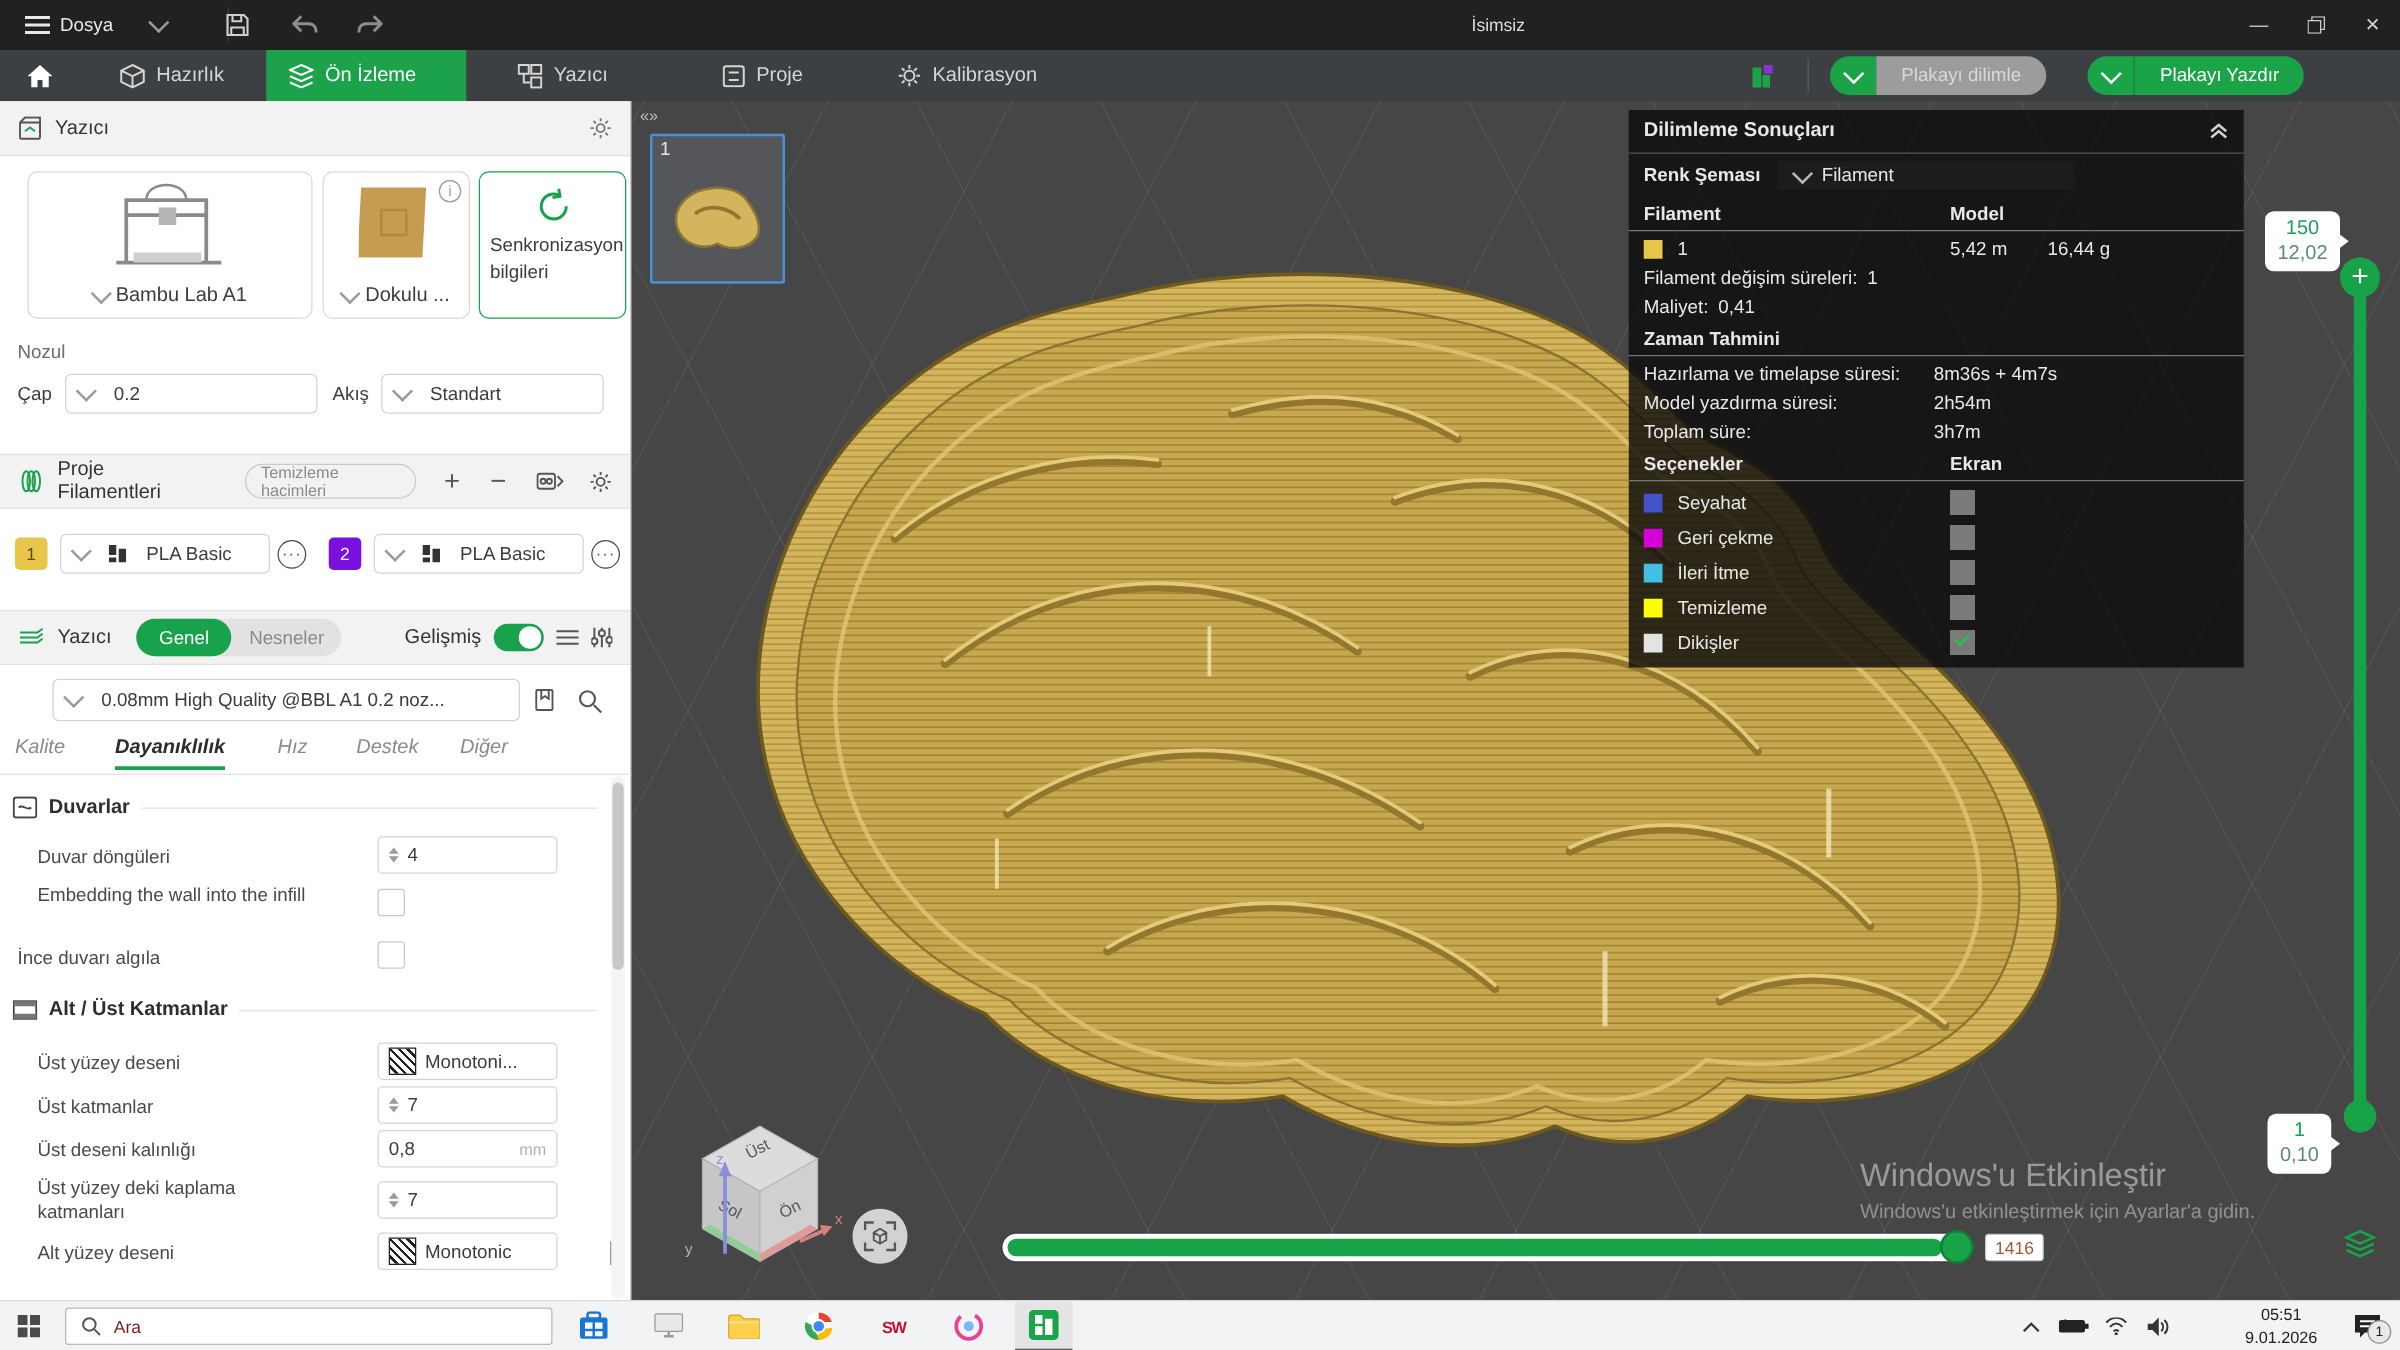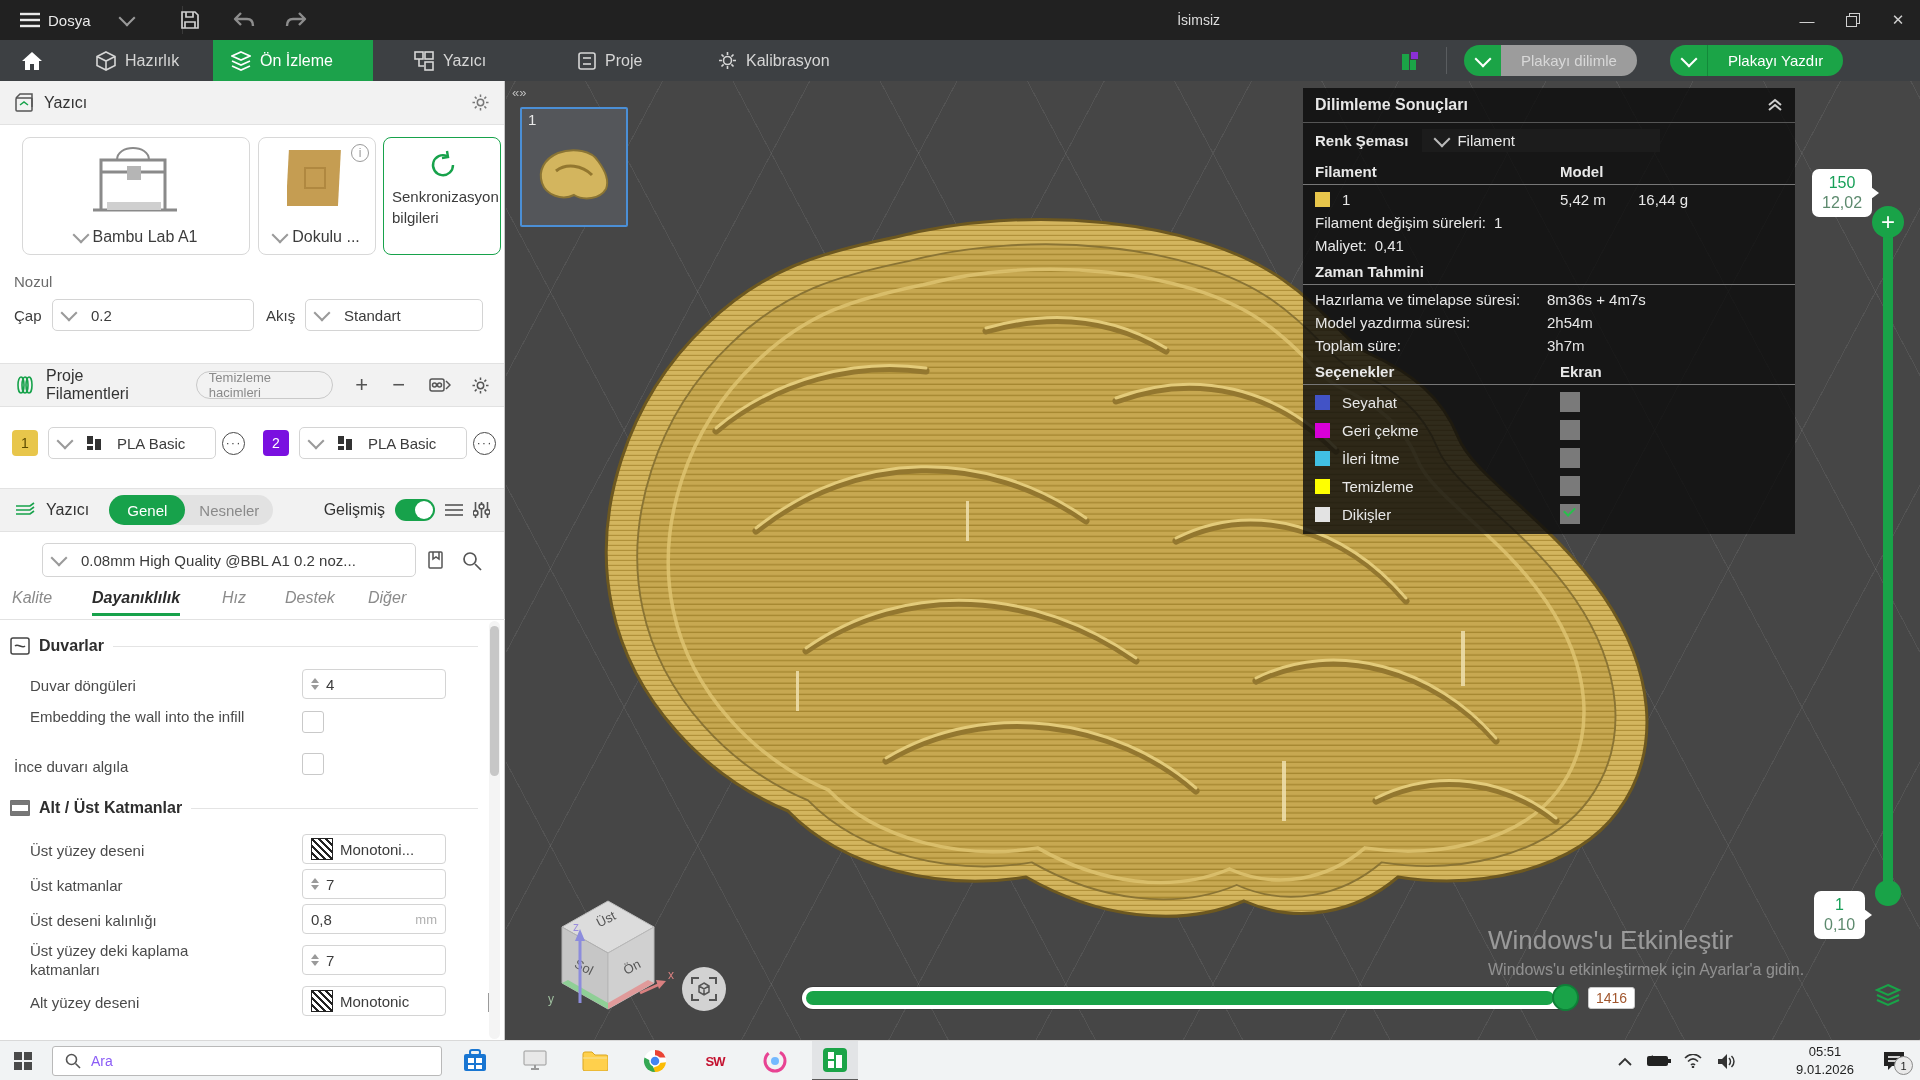--- a/index.html
+++ b/index.html
@@ -96,21 +96,21 @@
 
   .layers-btn{left:1369px;top:902px;}
   .camera-btn{left:176px;top:886px;width:44px;height:44px;border-radius:50%;background:rgba(235,235,235,.85);
               display:flex;align-items:center;justify-content:center;}
   .collapse-handle{left:6px;top:4px;color:#bdbdbd;font-size:13px;}
 
   
   .taskbar{left:0;top:1040px;width:1920px;height:40px;background:#f1f3f4;border-top:1px solid #d9d9d9;color:#333;}
   .tb-icon{top:0;width:46px;height:40px;display:flex;align-items:center;justify-content:center;}
   .search{left:52px;top:5px;width:390px;height:30px;background:#fff;border:1px solid #b9b9b9;border-radius:3px;
-          display:flex;align-items:center;gap:10px;padding:0 12px;font-size:14px;color:#8b5cf6;}
+          display:flex;align-items:center;gap:10px;padding:0 12px;font-size:14px;color:#7f1d1d;}
   .task-active{background:#e2e4e6;border-bottom:2px solid #5a5a5a;}
   .clock{left:1770px;top:2px;width:110px;height:36px;text-align:center;font-size:13px;line-height:18px;color:#222;}
   .badge{position:absolute;right:-8px;bottom:-4px;width:17px;height:17px;border-radius:50%;background:#e9e9e9;border:1px solid #8a8a8a;
          font-size:11px;display:flex;align-items:center;justify-content:center;color:#222;}
 </style>
 </head>
 <body>
 
 <div class="stage">
 

